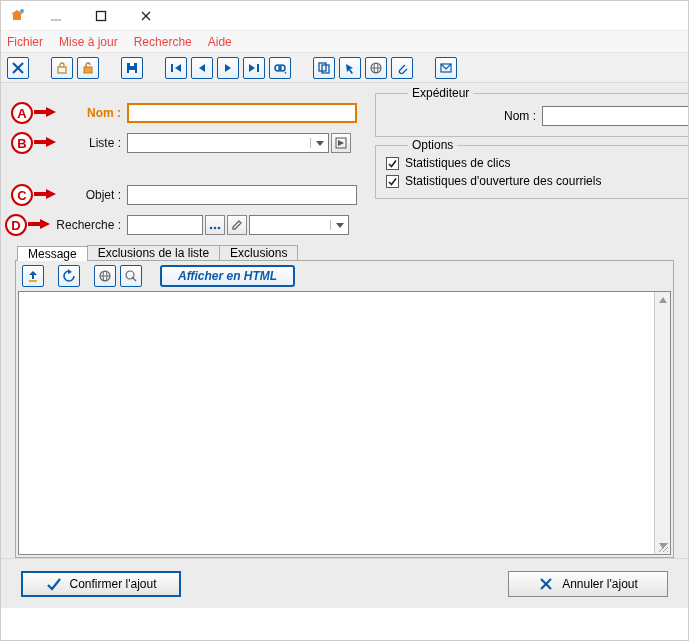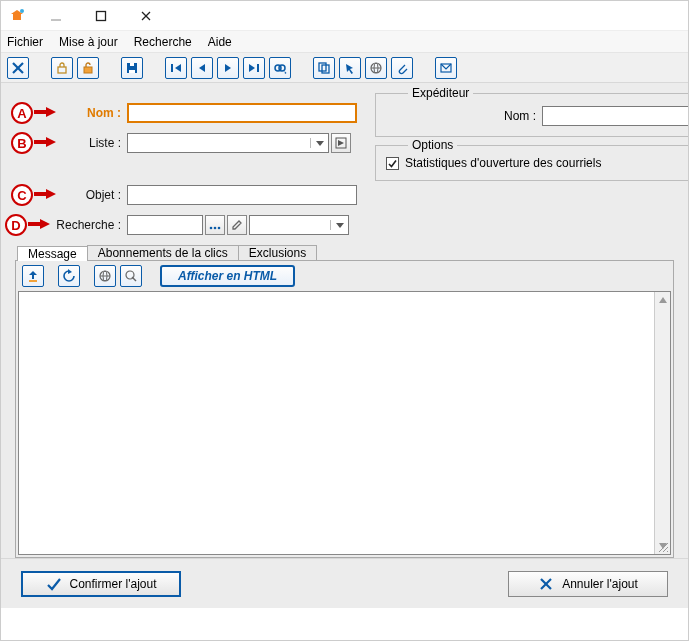--- a/index.html
+++ b/index.html
@@ -37,21 +37,21 @@
   
   .menubar {
     height: 22px;
     display: flex;
     align-items: center;
     padding: 0 6px;
     gap: 16px;
     border-bottom: 1px solid #e5e5e5;
     background: #f7f7f7;
   }
-  .menu-item { cursor: pointer; color: #000000; }
+  .menu-item { cursor: pointer; color: #ef4444; }
   
   .toolbar {
     height: 30px;
     display: flex;
     align-items: center;
     padding: 2px 6px;
     gap: 4px;
     background: #f0f0f0;
     border-bottom: 1px solid #d8d8d8;
   }
@@ -448,29 +448,37 @@
         </div>
       </div>
       <div class="fieldset">
         <span class="legend">Options</span>
         <div class="ck">
           <span class="ck-box">
               <svg viewBox="0 0 11 11">
                 <polyline points="2,6 4.5,8.5 9,2.5" fill="none" stroke="#222" stroke-width="1.6"></polyline>
               </svg>
             </span>
+          <span>Statistiques de clics</span>
+        </div>
+        <div class="ck">
+          <span class="ck-box">
+              <svg viewBox="0 0 11 11">
+                <polyline points="2,6 4.5,8.5 9,2.5" fill="none" stroke="#222" stroke-width="1.6"></polyline>
+              </svg>
+            </span>
           <span>Statistiques d'ouverture des courriels</span>
         </div>
       </div>
     </div>
   </div>
 
   <div class="tabs">
     <div class="tab active">Message</div>
-    <div class="tab">Abonnements de la clics</div>
+    <div class="tab">Exclusions de la liste</div>
     <div class="tab">Exclusions</div>
   </div>
   <div class="tab-panel">
     <div class="tab-toolbar">
       <div class="tb-btn">
           <svg viewBox="0 0 14 14">
             <polygon points="7,2 11,6 8,6 8,10 6,10 6,6 3,6" fill="#0a5ba8"></polygon>
             <rect x="3" y="11" width="8" height="2" fill="#f2a23a"></rect>
           </svg>
         </div>

